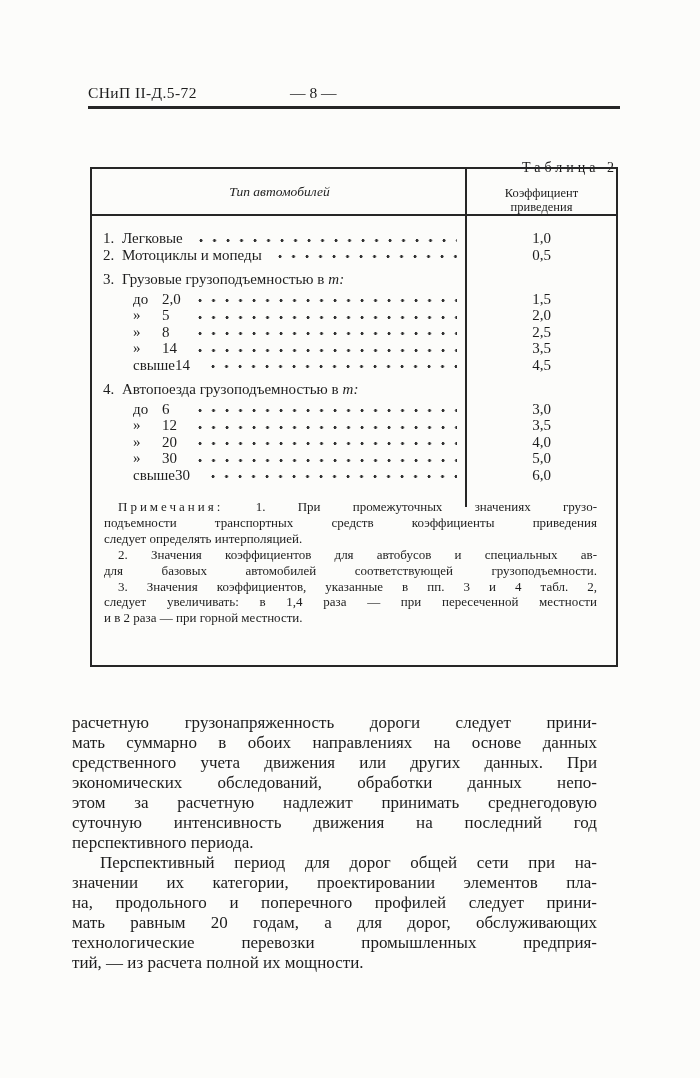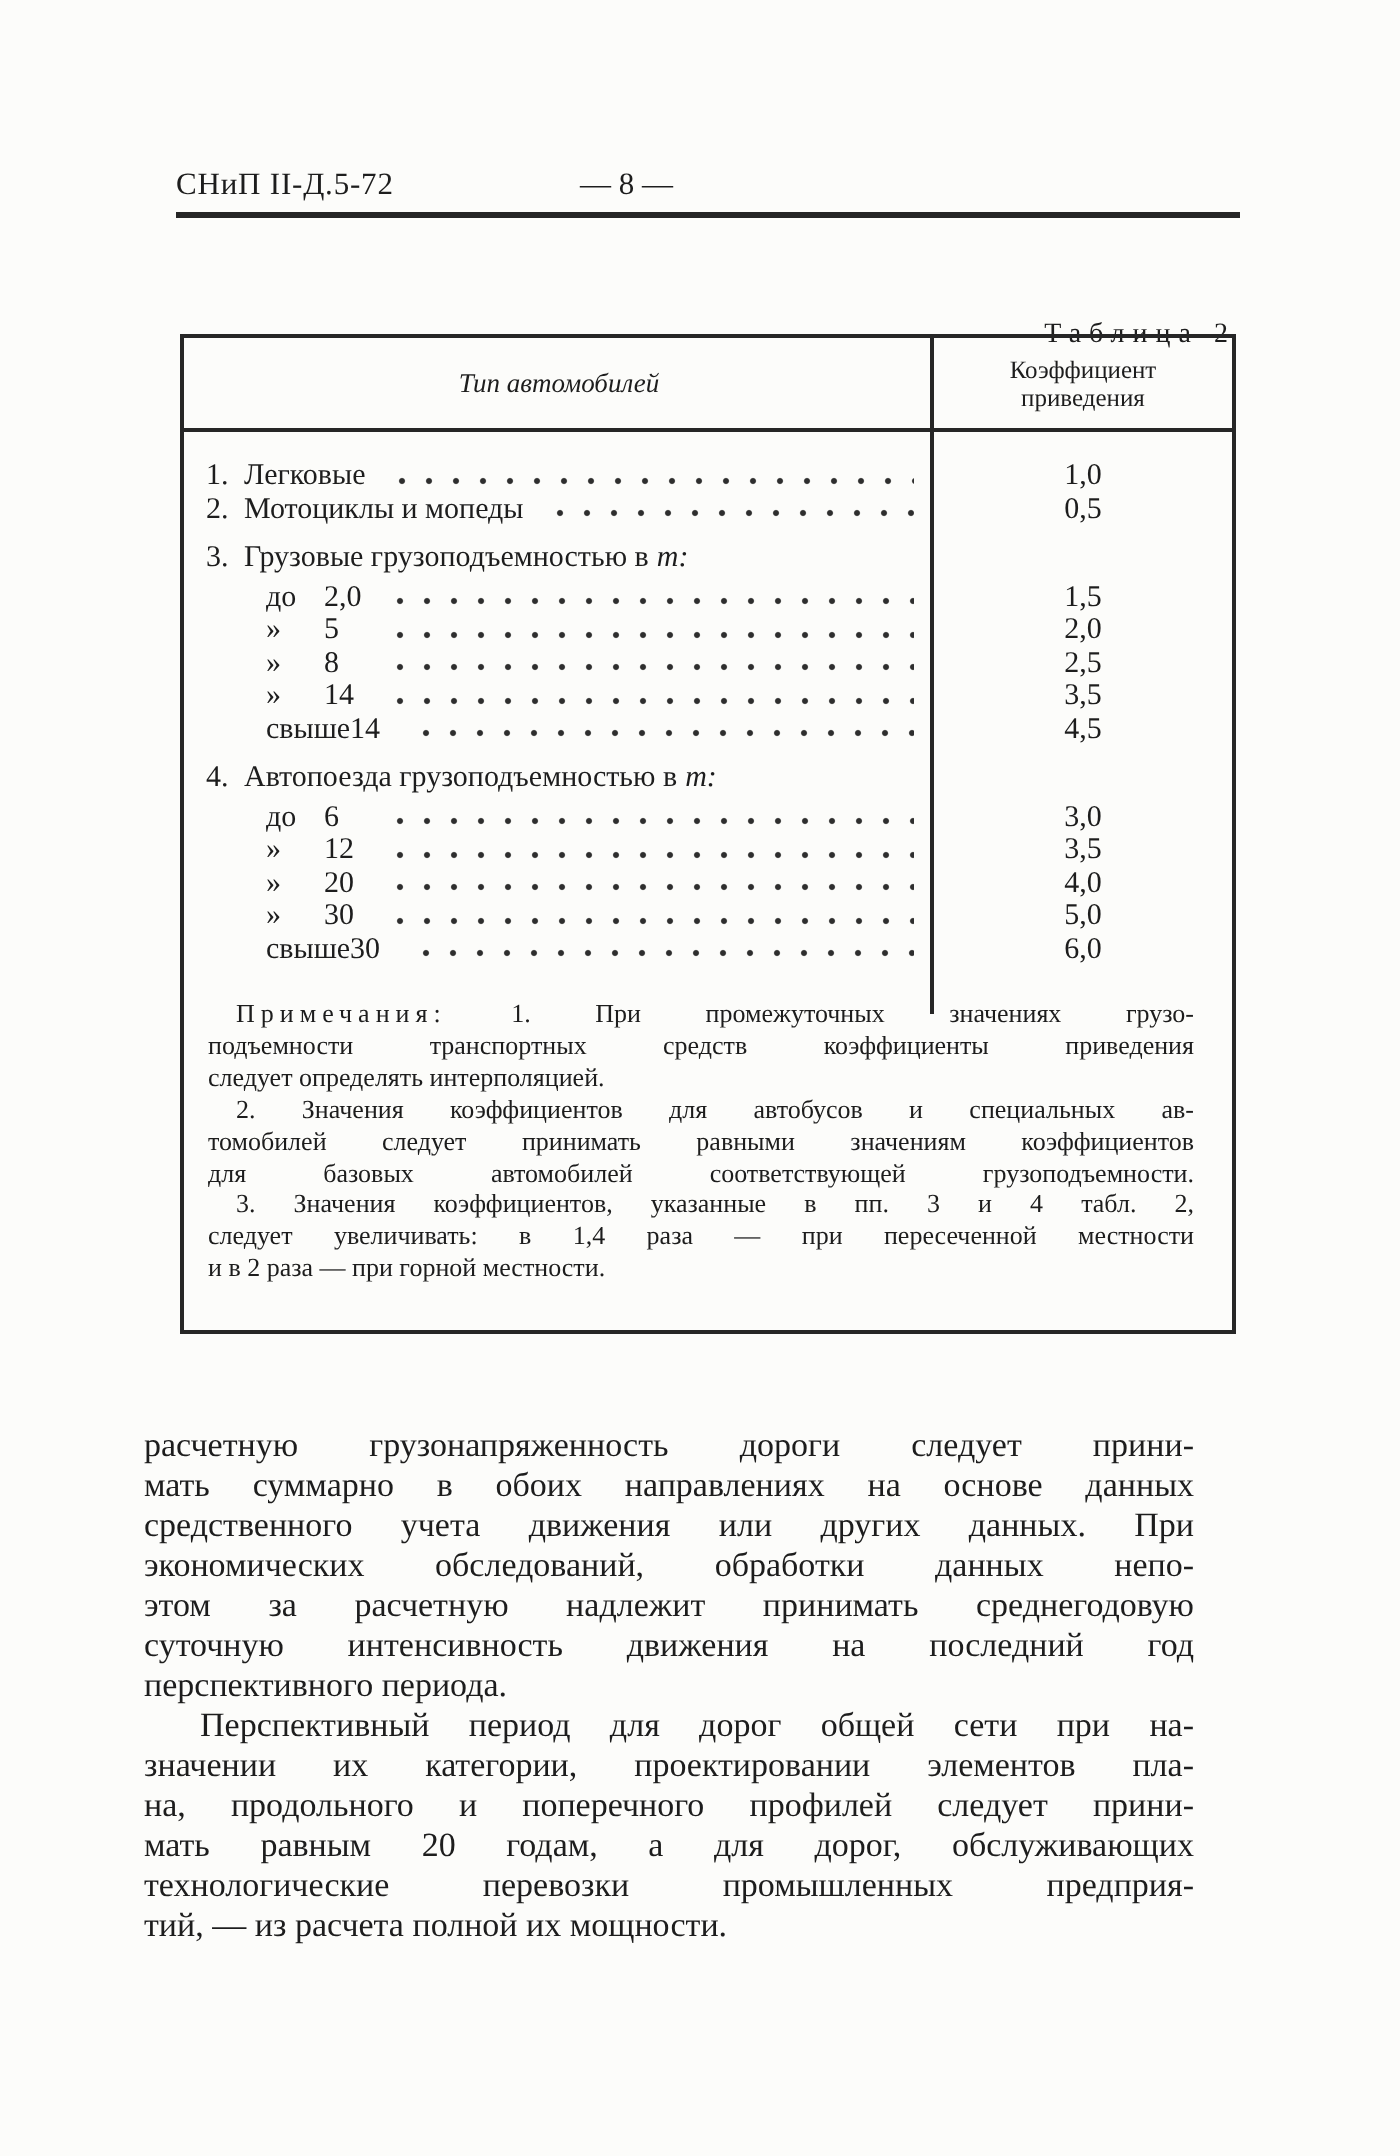--- a/index.html
+++ b/index.html
@@ -21,21 +21,21 @@
 
   
   .refs-table { position:absolute; left:90px; top:167px; width:528px; height:500px;
     border:2px solid #262626; }
   .col-divider { position:absolute; left:373px; top:0; width:2px; height:338px; background:#262626; }
   .header-sep  { position:absolute; left:0; top:45px; width:100%; height:2px; background:#262626; }
 
   .t-header { position:absolute; top:0; left:0; width:100%; height:45px; display:flex; }
   .th-left  { width:375px; display:flex; align-items:center; justify-content:center;
     font-style:italic; font-size:13.5px; }
-  .th-right { flex:1; display:flex; flex-direction:column; align-items:center; justify-content:center;
+  .th-right { flex:1; display:flex; flex-direction:column; align-items:center; justify-content:flex-end;
     font-size:12.5px; line-height:14px; }
 
   .t-body { position:absolute; top:47px; left:0; width:100%; padding-top:14px; font-size:15px; }
   .t-row { display:flex; height:16.5px; line-height:16.5px; }
   .row-left  { width:375px; display:flex; padding-left:11px; }
   .row-right { flex:1; text-align:center; }
   .row-num   { width:19px; flex:0 0 19px; }
   .sub .row-left { padding-left:41px; }
   .prefix { min-width:29px; white-space:nowrap; }
   .amount { min-width:26px; white-space:nowrap; }
@@ -209,21 +209,20 @@
       </div>
 
       <div class="t-notes">
         <div class="note-line start">
           <span class="notes-label">Примечания:</span>
           <span>1. При промежуточных значениях грузо-</span>
         </div>
         <div class="note-line">подъемности транспортных средств коэффициенты приведения</div>
         <div class="note-line end">следует определять интерполяцией.</div>
         <div class="note-line start">2. Значения коэффициентов для автобусов и специальных ав-</div>
-        <div class="note-line">томобилей следует принимать равными значениям коэффициентов</div>
         <div class="note-line">для базовых автомобилей соответствующей грузоподъемности.</div>
         <div class="note-line start">3. Значения коэффициентов, указанные в пп. 3 и 4 табл. 2,</div>
         <div class="note-line">следует увеличивать: в 1,4 раза — при пересеченной местности</div>
         <div class="note-line end">и в 2 раза — при горной местности.</div>
       </div>
 
     </div>
   </div>
 
   <div class="body-text">

